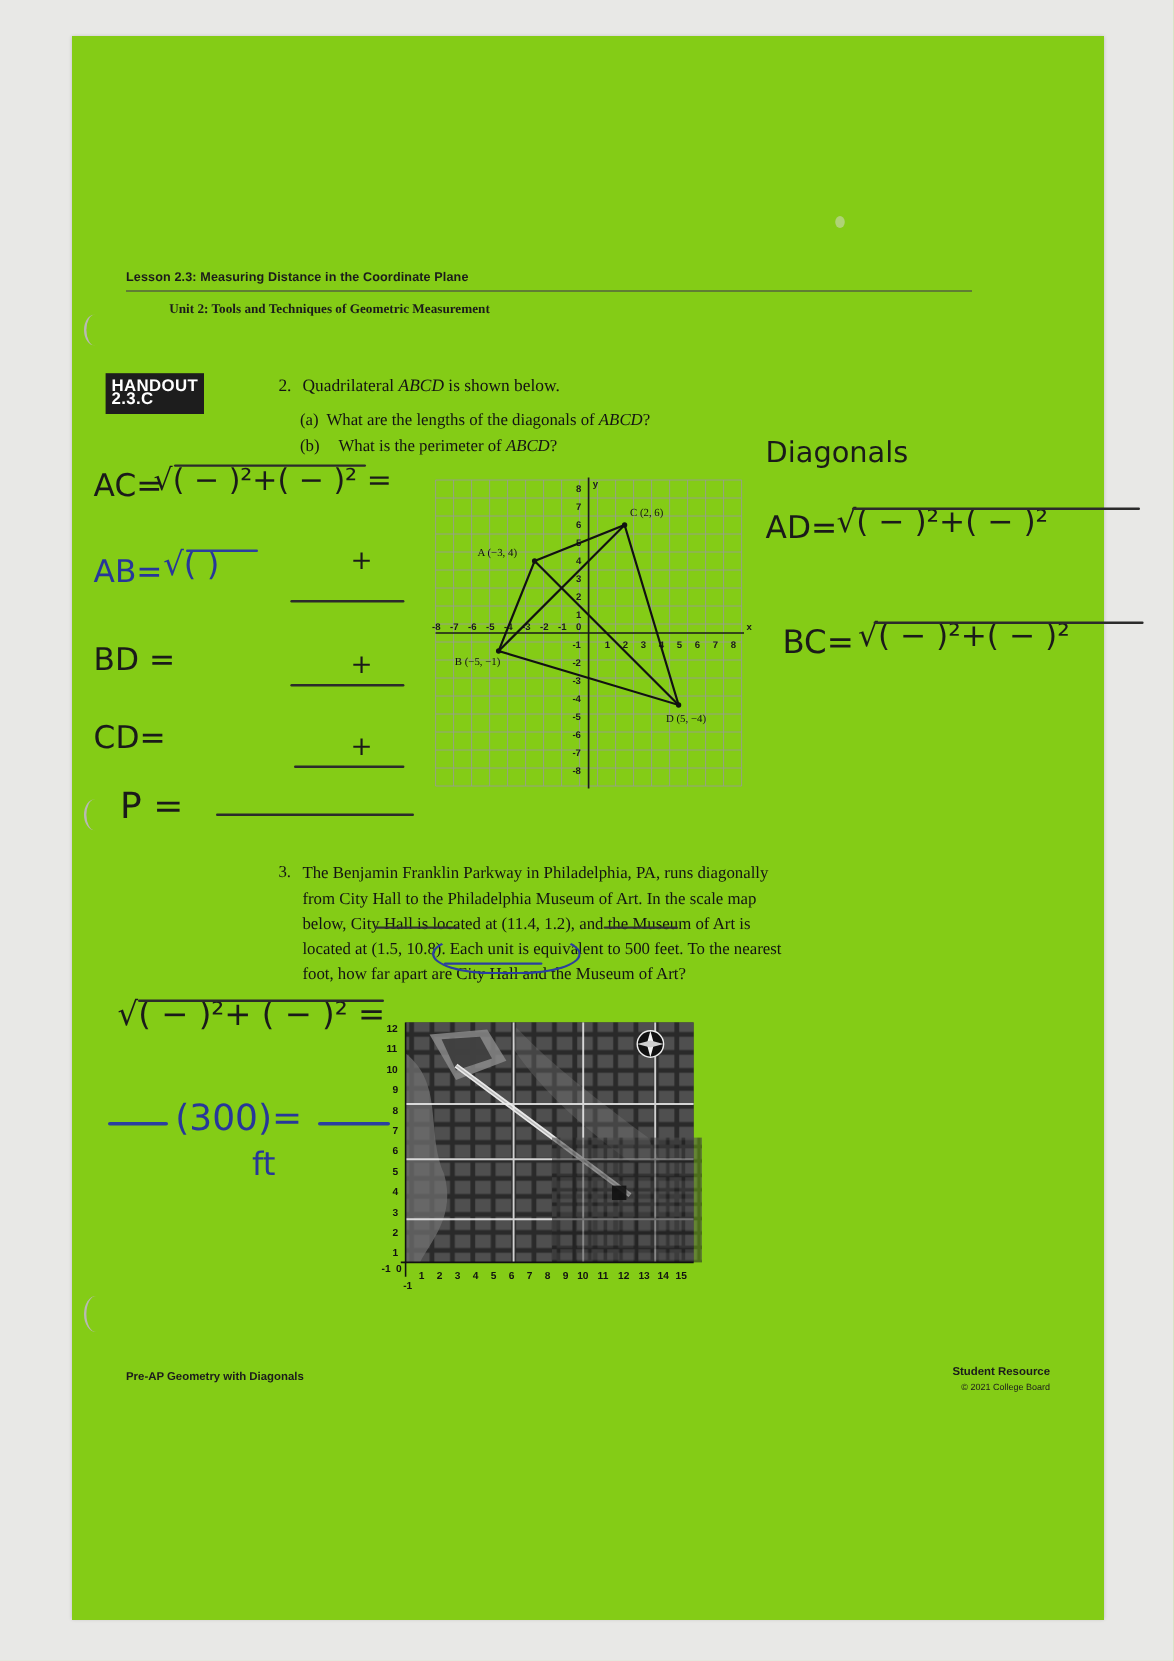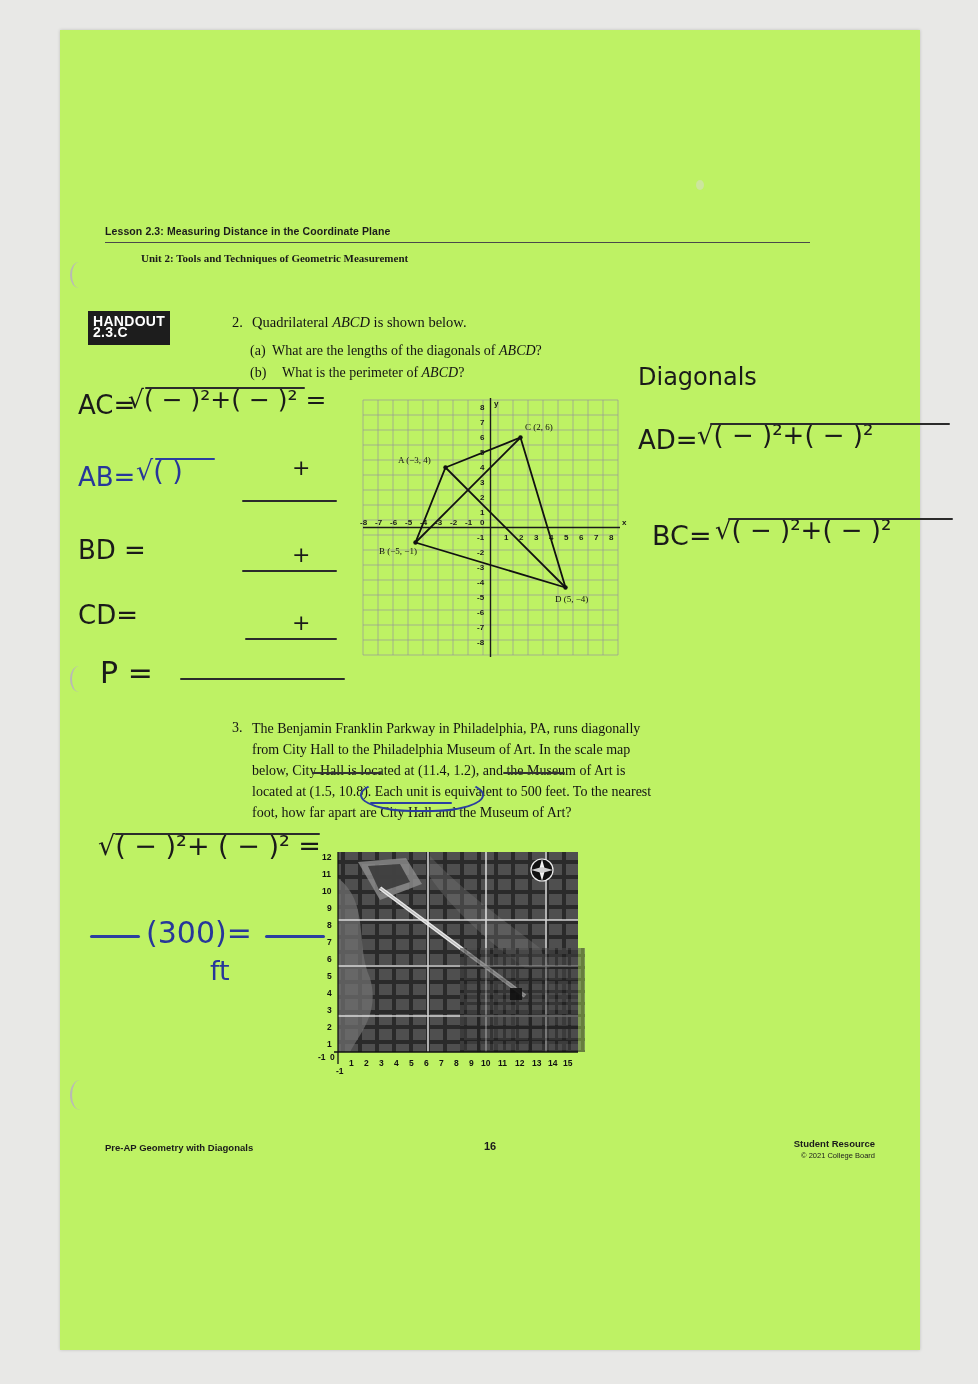--- a/index.html
+++ b/index.html
@@ -1,17 +1,17 @@
 <!DOCTYPE html>
 <html><head>
 <meta charset="utf-8">
 <style>
   html,body{margin:0;padding:0;background:#e8e8e6;}
   body{width:978px;height:1384px;position:relative;font-family:"Liberation Serif",serif;overflow:hidden;}
-  .page{position:absolute;left:60px;top:30px;width:860px;height:1320px;background:#bef264;box-shadow:0 0 3px rgba(0,0,0,.18);}
+  .page{position:absolute;left:60px;top:30px;width:860px;height:1320px;background:#84cc16;box-shadow:0 0 3px rgba(0,0,0,.18);}
   .scanspeck{position:absolute;background:#d9d9d6;opacity:.5;border-radius:50%;}
 
   
   .hdr-lesson{position:absolute;left:45px;top:195px;font-family:"Liberation Sans",sans-serif;font-weight:bold;font-size:10.5px;color:#1b1b1b;letter-spacing:.1px;}
   .hdr-rule{position:absolute;left:45px;top:212px;width:705px;height:1px;background:#4a4a4a;}
   .hdr-unit{position:absolute;left:45px;top:222px;font-family:Liberation Serif, serif;font-weight:bold;font-size:11px;color:#1b1b1b;margin-left:36px;}
 
   
   .handout{position:absolute;left:28px;top:281px;width:82px;height:34px;background:#1d1d1d;color:#fff;font-family:"Liberation Sans",sans-serif;font-size:14px;font-weight:bold;line-height:11px;padding:5px 0 0 5px;box-sizing:border-box;letter-spacing:.3px;}
 
@@ -265,21 +265,20 @@
           <text x="205" y="218">12</text>
         <text x="222" y="218">13</text>
           <text x="238" y="218">14</text>
           <text x="253" y="218">15</text>
       </g>
       <text x="26" y="226" font-family="Liberation Sans, sans-serif" font-size="8.5" font-weight="bold" fill="#111">-1</text>
     </svg>
   </div>
 
   <div class="f-left">Pre-AP Geometry with Diagonals</div>
-  <div class="f-page">16</div>
   <div class="f-right">
     <span>Student Resource</span>
     <small>© 2021 College Board</small>
   </div>
 
   <div class="hw hw-dark" style="left:18px;top:360px;font-size:26px;">AC=</div>
   <div class="hw hw-dark" style="left:68px;top:355px;font-size:25px;">√(    −   )²+(   −  )² =</div>
   <div class="line" style="left:85px;top:357px;width:160px;height:2px;"></div>
 
   <div class="hw hw-blue" style="left:18px;top:432px;font-size:26px;">AB=</div>

